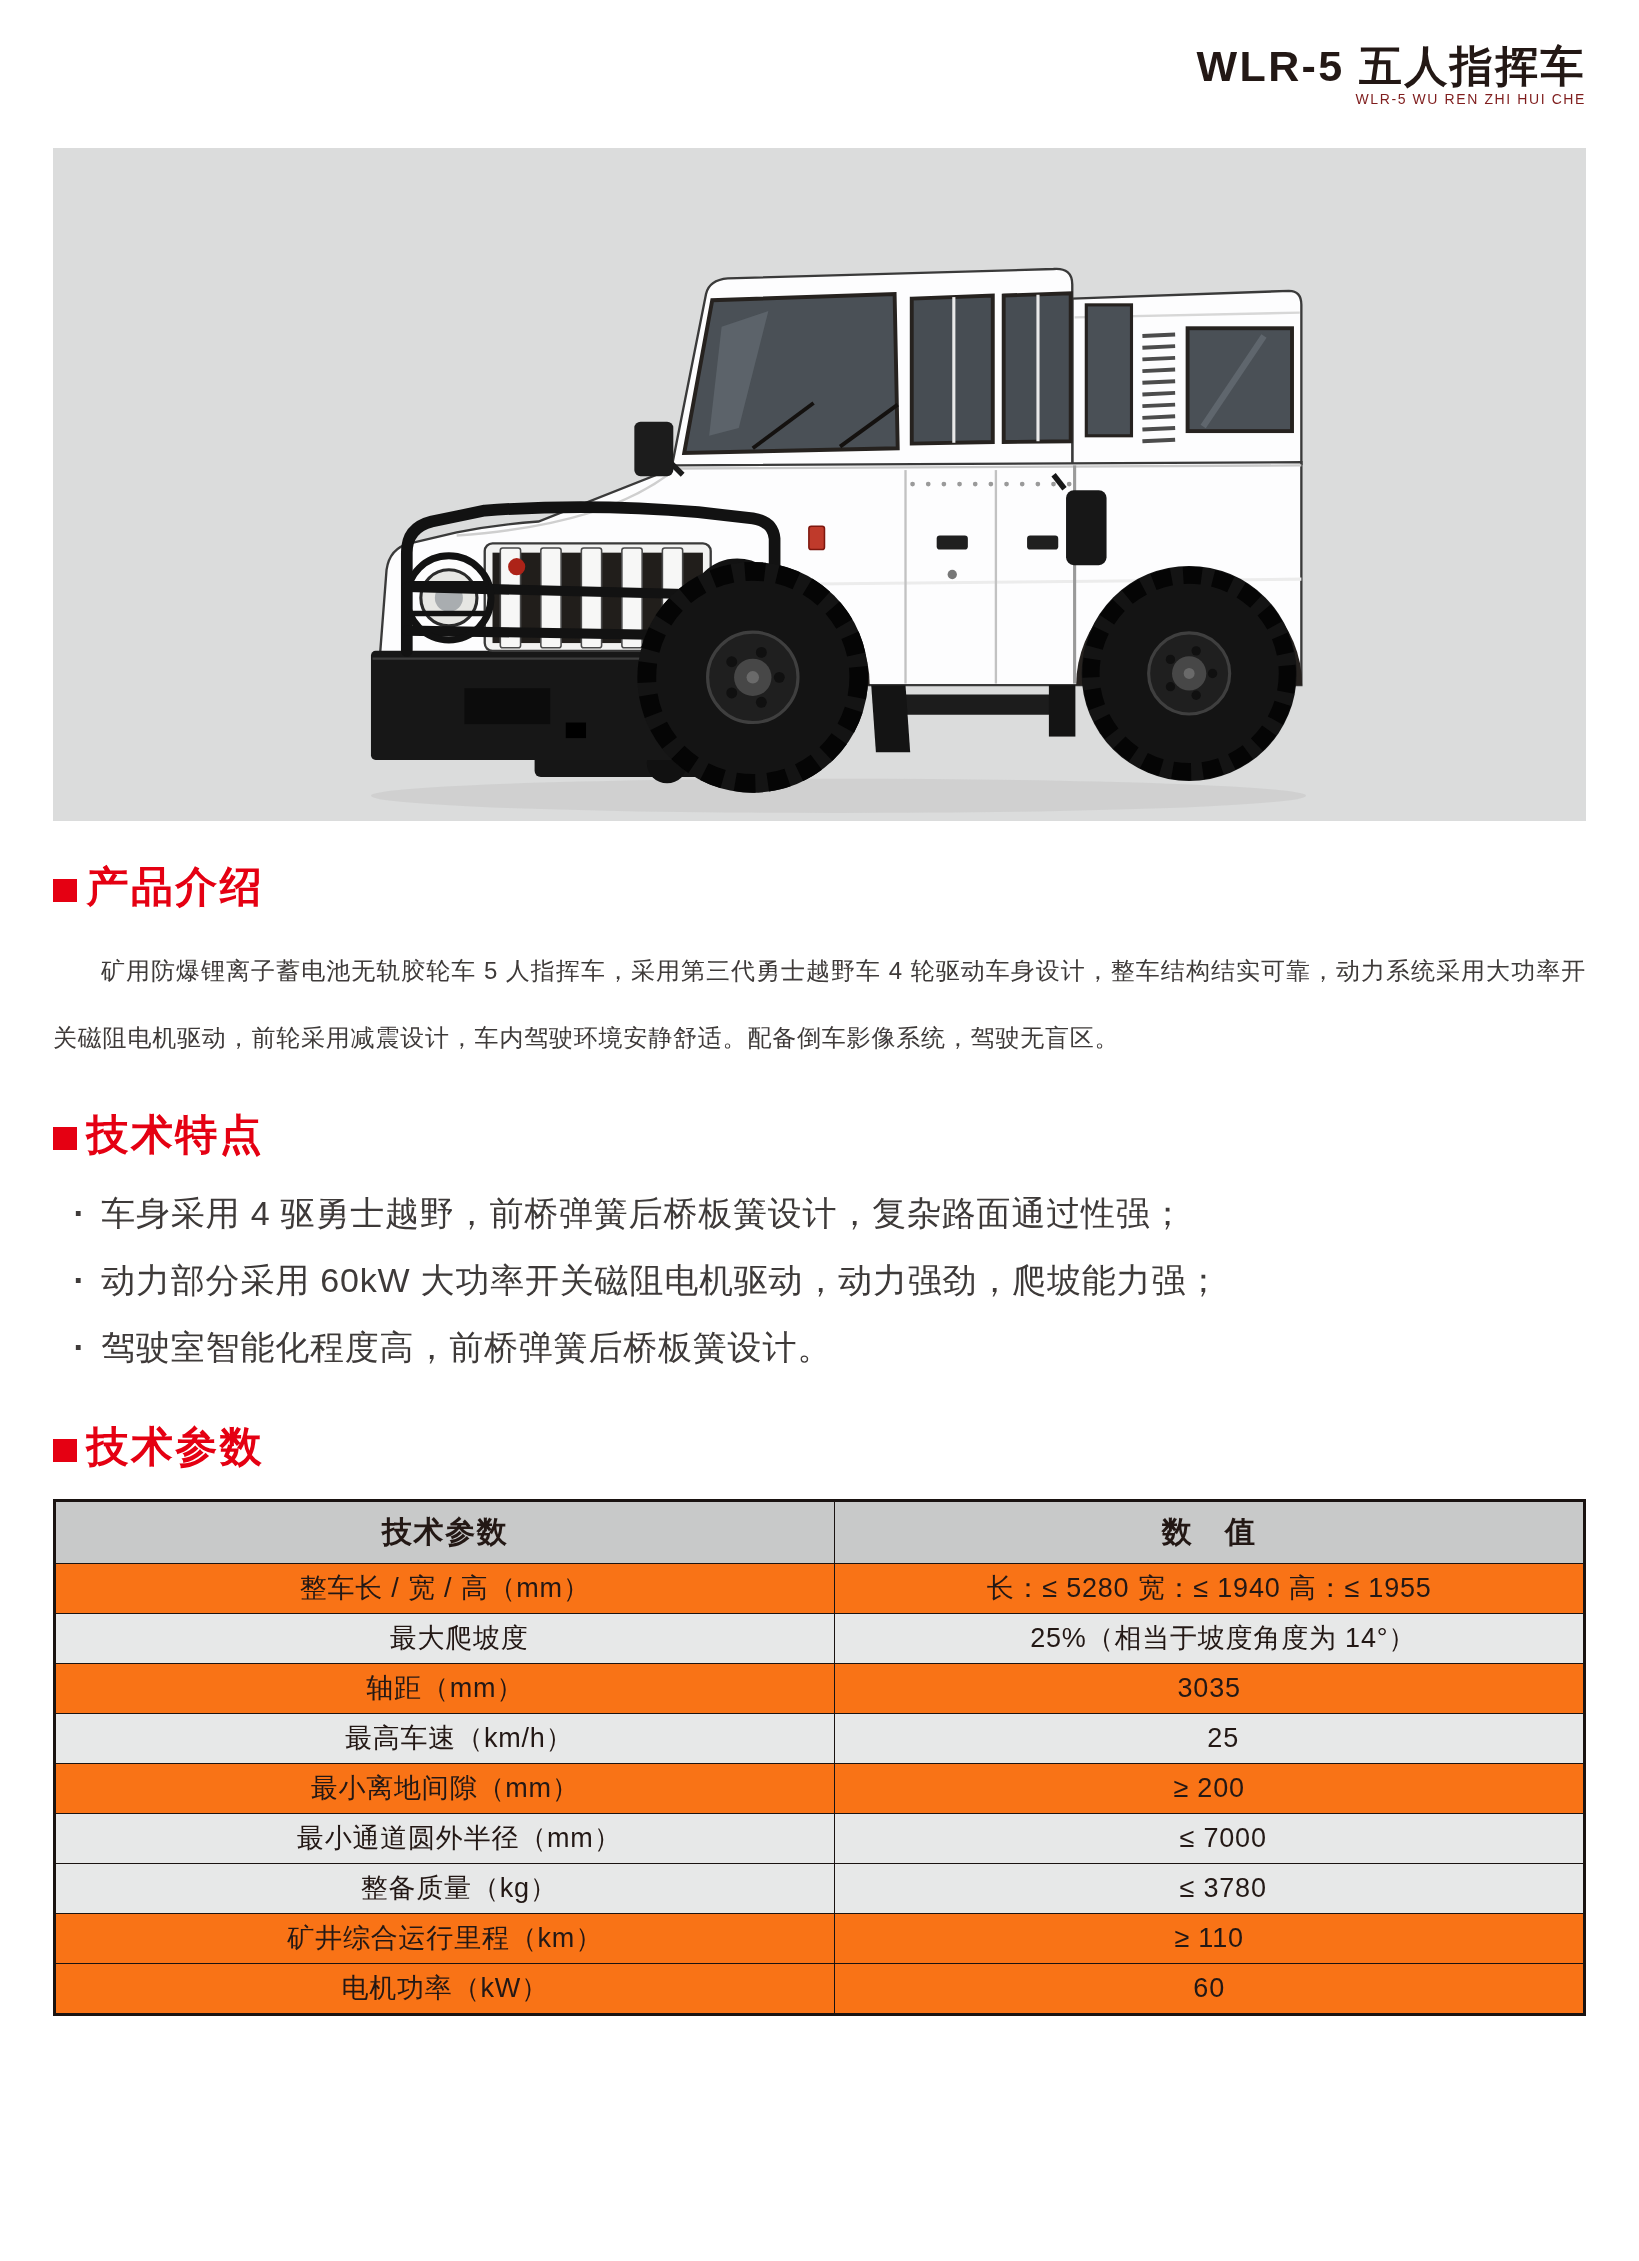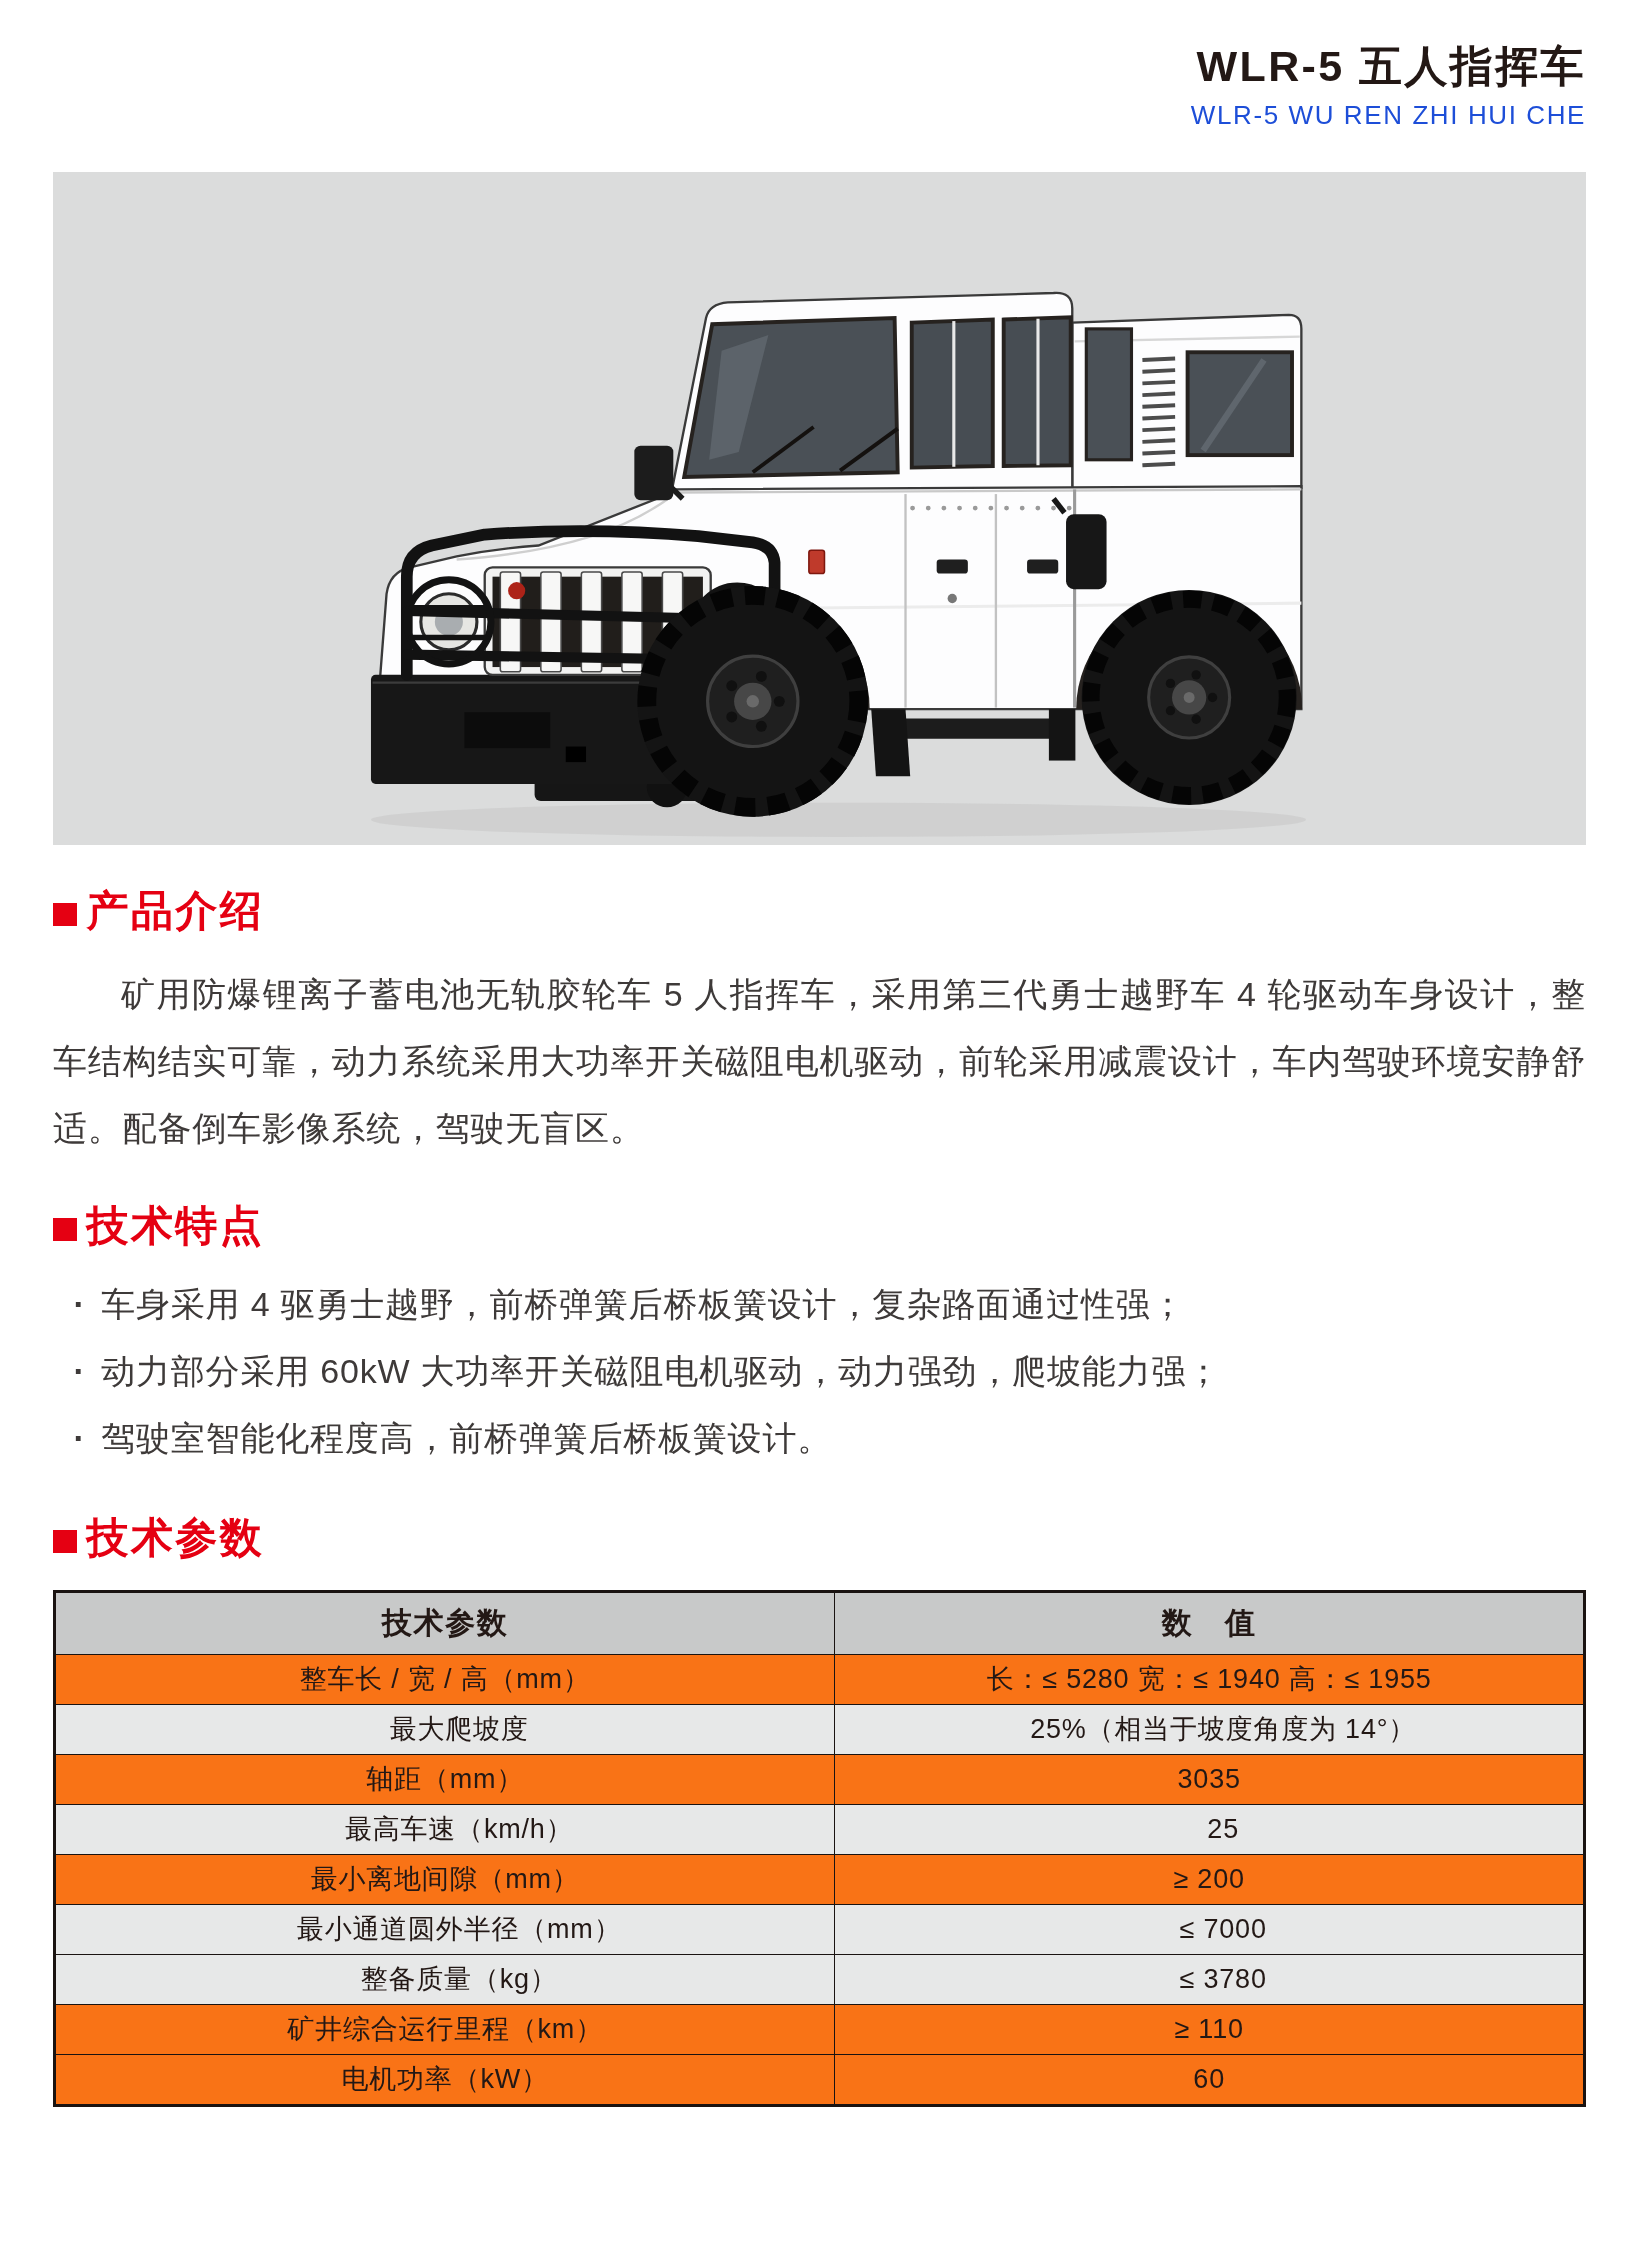--- a/index.html
+++ b/index.html
@@ -6,34 +6,34 @@
   body{
     width:1639px;height:2261px;position:relative;overflow:hidden;
     font-family:"Liberation Sans","DejaVu Sans",sans-serif;
     color:#231815;
   }
   .page{width:1533px;margin:0 auto;padding:0 53px 0 53px;box-sizing:content-box;}
 
   
   .doc-header{padding-top:44px;text-align:right;}
   .doc-title{margin:0;font-size:43px;line-height:1.05;font-weight:700;color:#231815;letter-spacing:2.4px;}
-  .doc-subtitle{margin-top:11px;font-size:26px;color:#1d4ed8;letter-spacing:1.6px;}
+  .doc-subtitle{margin-top:2px;font-size:14px;color:#7f1d1d;letter-spacing:1.6px;}
 
   
   .photo-panel{position:relative;margin-top:41px;width:1533px;height:673px;background:#dbdcdc;}
   .photo-panel svg{position:absolute;left:279px;top:69px;}
 
   
   section{display:block;}
   .sec-head{display:flex;align-items:center;gap:10px;}
   .sec-sq{width:23.5px;height:23.5px;background:#e50012;flex:0 0 auto;margin-top:6.3px;}
   .sec-title{margin:0;font-size:42px;font-weight:700;color:#e50012;letter-spacing:2.4px;}
 
   .sec-intro{margin-top:38px;}
-  .intro-par{margin:22px 0 0 0;font-size:34px;line-height:67px;color:#3e3a39;
+  .intro-par{margin:22px 0 0 0;font-size:24px;line-height:67px;color:#3e3a39;
     text-indent:2em;text-align:justify;letter-spacing:0.8px;}
 
   .sec-features{margin-top:36px;}
   .feature-list{margin-top:17px;}
   .feature-item{display:flex;gap:15.7px;font-size:34px;line-height:67px;color:#3e3a39;
     padding-left:20.4px;letter-spacing:0.8px;}
   .feature-item .dot{flex:0 0 auto;font-weight:700;}
 
   .sec-specs{margin-top:38px;}
   .specs-table{margin-top:23.5px;width:100%;border-collapse:collapse;

